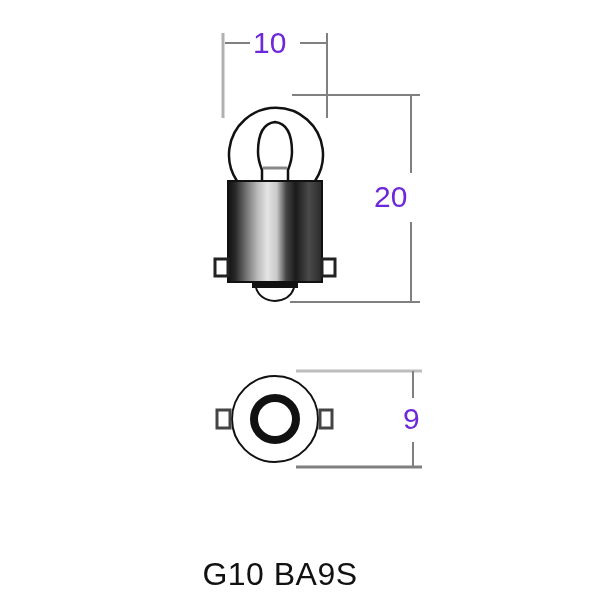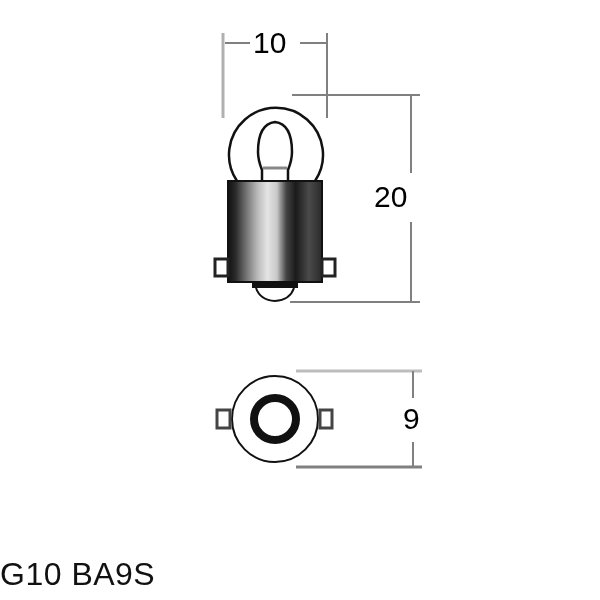--- a/index.html
+++ b/index.html
@@ -1,21 +1,21 @@
 <!DOCTYPE html>
 <html><head>
   <meta charset="utf-8">
   <style>
     html, body { margin:0; padding:0; background:#ffffff; }
     body { width:600px; height:600px; position:relative; overflow:hidden;
            font-family: "Liberation Sans", sans-serif; }
     svg { position:absolute; left:0; top:0; }
     .dim-label { position:absolute; font-family:"Liberation Sans", sans-serif;
-                 color:#000000; font-size:30px; line-height:1; }
-    .caption { position:absolute; left:0; width:560px; 
+                 color:#6d28d9; font-size:30px; line-height:1; }
+    .caption { position:absolute; left:0; width:560px; text-align:center;
                top:556px; font-size:32px; color:#111; letter-spacing:0.5px;
                font-family:"Liberation Sans", sans-serif; }
   </style>
 </head>
 <body>
 
 <svg width="600" height="600" viewBox="0 0 600 600">
   <defs>
     <linearGradient id="baseGrad" x1="0" y1="0" x2="1" y2="0">
       <stop offset="0" stop-color="#111"></stop>

